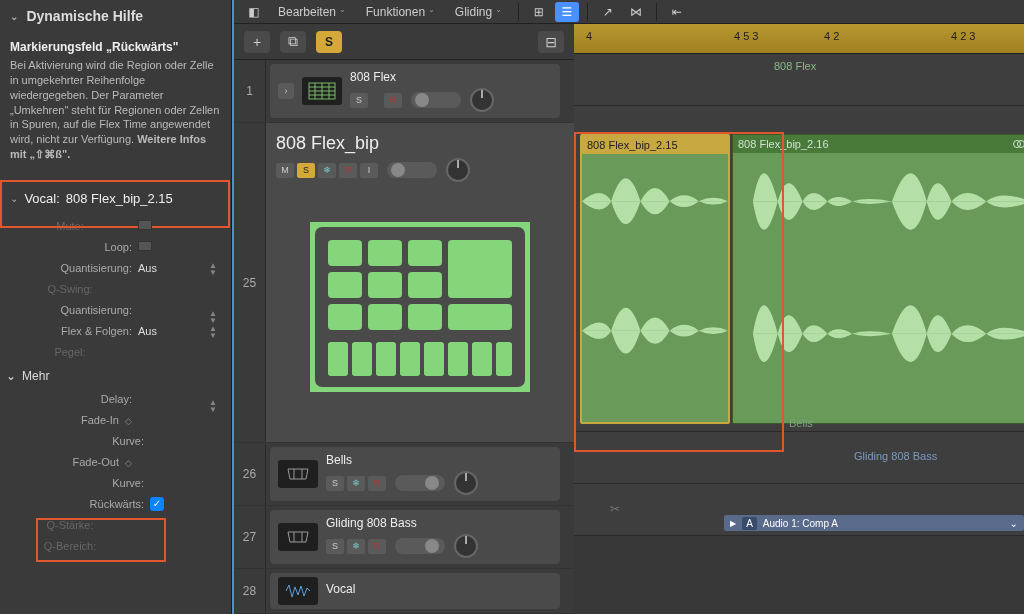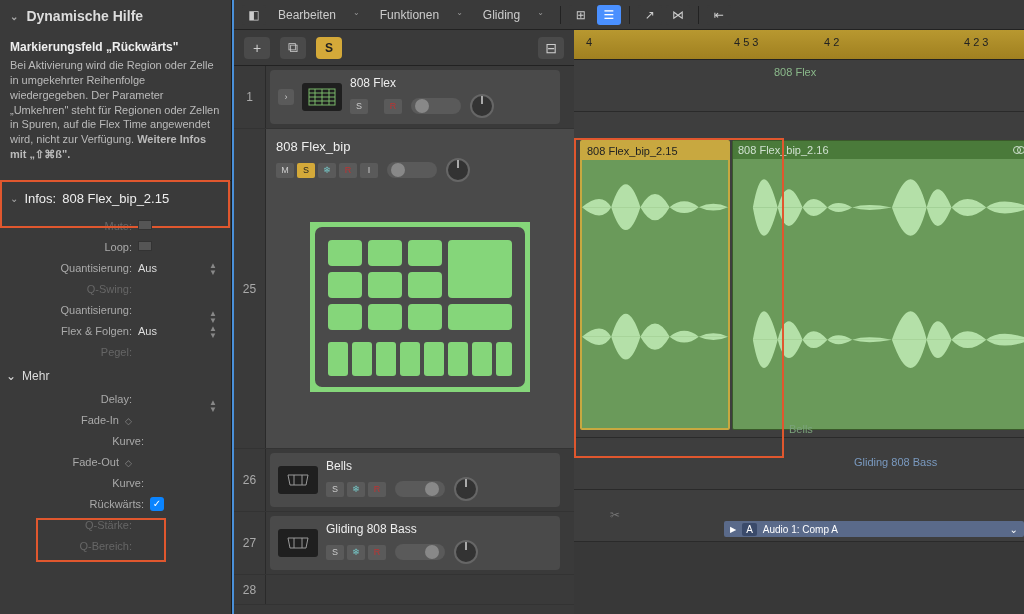--- a/index.html
+++ b/index.html
@@ -19,36 +19,36 @@
 .region-header .chev { font-size: 10px; color: #aaa; }
 
 .highlight-box { position: absolute; border: 2px solid #e0572e; pointer-events: none; }
 .hl-region { left: 0; top: 180px; width: 230px; height: 48px; }
 .hl-reverse { left: 36px; top: 518px; width: 130px; height: 44px; }
 
 .param-list { padding: 0 8px; }
 .param-row { display: flex; align-items: center; height: 21px; font-size: 11px; color: #aaa; }
 .param-label { flex: 0 0 130px; text-align: right; padding-right: 6px; }
 .param-val { flex: 1; color: #ddd; position: relative; }
-.param-dim .param-label { color: #666; }
+.param-dim .param-label { color: #666; text-align: center; }
 .param-dim .param-val { color: #666; }
 .stepper { position: absolute; right: 6px; color: #888; font-size: 8px; line-height: 7px; }
 .stepper::before { content: "▲"; display: block; }
 .stepper::after { content: "▼"; display: block; }
 .swatch { display: inline-block; width: 14px; height: 10px; background: #555; border: 1px solid #333; }
 .checkbox { display: inline-block; width: 14px; height: 14px; background: #0a84ff; border-radius: 3px; text-align: center; line-height: 14px; color: #fff; font-size: 10px; }
 
 .mehr-header { display: flex; align-items: center; gap: 6px; padding: 6px 6px; font-size: 12px; color: #ddd; }
 .sub-indent { padding-left: 12px; }
 .ind-chev { display: inline-block; width: 10px; color: #888; font-size: 9px; }
 
 
 .mid-panel { flex: 1; display: flex; flex-direction: column; background: #424242; border-left: 2px solid #4a90d9; }
 .top-toolbar { display: flex; align-items: center; height: 30px; background: #3a3a3a; border-bottom: 1px solid #222; padding: 0 8px; gap: 4px; }
-.tb-btn { background: transparent; border: none; color: #ccc; font-size: 12px; padding: 4px 8px; cursor: pointer; display: flex; gap: 17px; }
+.tb-btn { background: transparent; border: none; color: #ccc; font-size: 12px; padding: 4px 8px; cursor: pointer; display: flex; gap: 3px; }
 .tb-btn .dd { font-size: 8px; color: #999; }
 .tb-icon { width: 24px; height: 20px; background: #3a3a3a; border-radius: 3px; display: inline-flex; align-items: center; justify-content: center; color: #ccc; cursor: pointer; }
 .tb-icon.active2 { background: #4a90ff; color: #fff; }
 .tb-sep { width: 1px; height: 18px; background: #222; margin: 0 4px; }
 
 .second-bar { display: flex; align-items: center; height: 36px; background: #3a3a3a; border-bottom: 1px solid #222; padding: 0 10px; gap: 10px; }
 .sq-btn { width: 26px; height: 22px; background: #4a4a4a; border-radius: 4px; display: inline-flex; align-items: center; justify-content: center; color: #ccc; font-size: 14px; cursor: pointer; }
 .sq-btn.yellow { background: #d4a939; color: #222; font-weight: 600; font-size: 12px; }
 .sq-spacer { flex: 1; }
 .track-row { display: flex; min-height: 48px; border-bottom: 1px solid #333; }
@@ -66,21 +66,21 @@
 .tbtn.r { color: #b33; }
 .tbtn.i { color: #ccc; }
 .tbtn.snow { color: #7cc; }
 .vol-slider { width: 50px; height: 16px; background: #5a5a5a; border-radius: 8px; position: relative; margin-left: 6px; }
 .vol-knob { position: absolute; width: 14px; height: 14px; background: #888; border-radius: 50%; top: 1px; left: 4px; }
 .pan-knob { width: 24px; height: 24px; border-radius: 50%; background: #333; border: 2px solid #666; margin-left: 6px; position: relative; }
 .pan-knob::after { content: ""; position: absolute; width: 2px; height: 8px; background: #aaa; left: 9px; top: 0; }
 .disclosure { width: 16px; height: 16px; background: #5a5a5a; border-radius: 3px; display: flex; align-items: center; justify-content: center; font-size: 9px; color: #ccc; }
 
 .big-head { background: #4a4a4a; flex: 1; display: flex; flex-direction: column; padding: 10px; border-radius: 0; margin: 0; }
-.big-head .track-name { color: #eee; font-size: 13px; }
+.big-head .track-name { color: #eee; font-size: 18px; }
 .drum-machine { width: 220px; height: 170px; margin-top: 40px; align-self: center; }
 
 
 .arrange { flex: 1; background: #383838; display: flex; flex-direction: column; position: relative; }
 .ruler { height: 30px; background: linear-gradient(#b89830, #a08020); border-bottom: 1px solid #222; position: relative; color: #222; font-size: 11px; font-weight: 500; }
 .ruler-mark { position: absolute; top: 6px; }
 .arrange-row { border-bottom: 1px solid #2a2a2a; position: relative; background: #3e3e3e; }
 .arrange-row.h48 { height: 52px; }
 .arrange-row.h320 { height: 326px; }
 .region-txt { position: absolute; color: #8ab88a; font-size: 11px; }
@@ -115,21 +115,21 @@
       <div class="help-text">
         <span>Bei Aktivierung wird die Region oder Zelle in umgekehrter Reihenfolge wiedergegeben. Der Parameter „Umkehren" steht für Regionen oder Zellen in Spuren, auf die Flex Time angewendet wird, nicht zur Verfügung.</span>
         <span class="help-bold">Weitere Infos mit „⇧⌘ß".</span>
       </div>
     </div>
 
     <div class="highlight-box hl-region"></div>
 
     <div class="region-header">
       <span class="chev">⌄</span>
-      <span>Infos:</span>
+      <span>Vocal:</span>
       <span>808 Flex_bip_2.15</span>
     </div>
 
     <div class="param-list">
       <div class="param-row param-dim">
           <span class="param-label">Mute:</span>
           <span class="param-val"><span class="swatch"></span></span>
         </div>
       <div class="param-row">
           <span class="param-label">Loop:</span>
@@ -355,29 +355,39 @@
                     <span class="vol-knob" style="left:30px"></span>
                   </span>
                 <span class="pan-knob"></span>
               </div>
             </div>
           </div>
         </div>
 
         <div class="track-row" style="min-height:30px">
           <div class="track-num">28</div>
+          <div class="track-head compact" style="padding:4px 8px">
+            <span class="track-icon">
+              <svg viewBox="0 0 28 18">
+                  <path d="M2 9 L5 3 L8 15 L11 5 L14 13 L17 4 L20 14 L23 6 L26 9" fill="none" stroke="#5aa0e0"></path>
+                </svg>
+            </span>
+            <div class="track-body">
+              <div class="track-name">Vocal</div>
+            </div>
+          </div>
         </div>
       </div>
 
       <div class="arrange">
         <div class="ruler">
           <span class="ruler-mark" style="left:12px">4</span>
           <span class="ruler-mark" style="left:160px">4 5 3</span>
           <span class="ruler-mark" style="left:250px">4 2</span>
-          <span class="ruler-mark" style="left:390px">4 2 3</span>
+          <span class="ruler-mark" style="left:377px">4 2 3</span>
         </div>
 
         <div class="arrange-row h48">
           <span class="region-txt" style="left:200px; top:6px;">808 Flex</span>
         </div>
 
         <div class="arrange-row h320" style="position:relative;">
           <div class="hl-arrange"></div>
 
           <div class="audio-region selected" style="left:6px; top:28px; width:150px; height:290px;">

